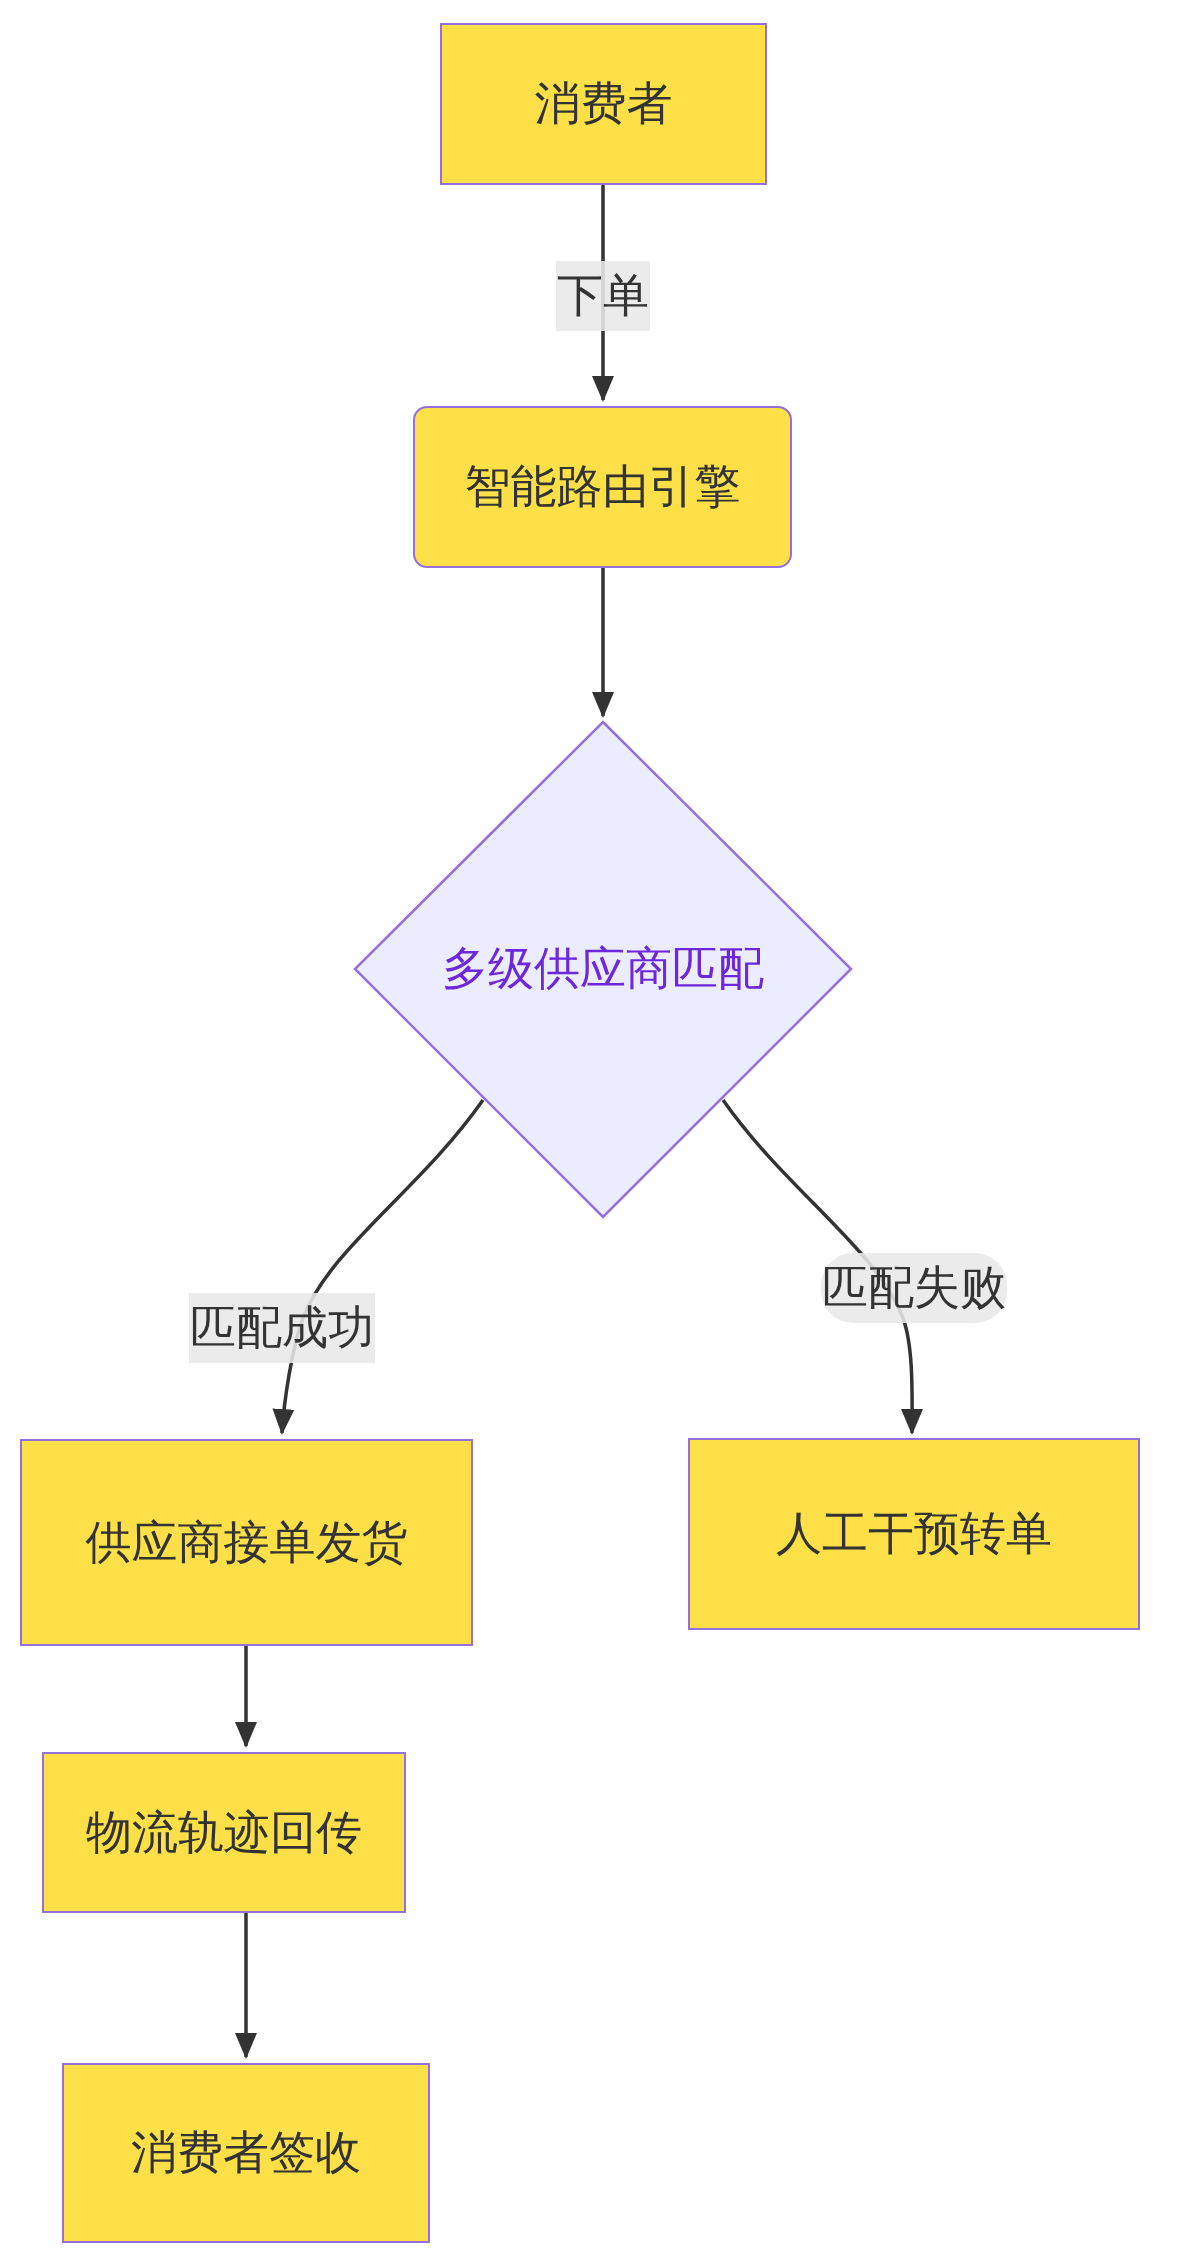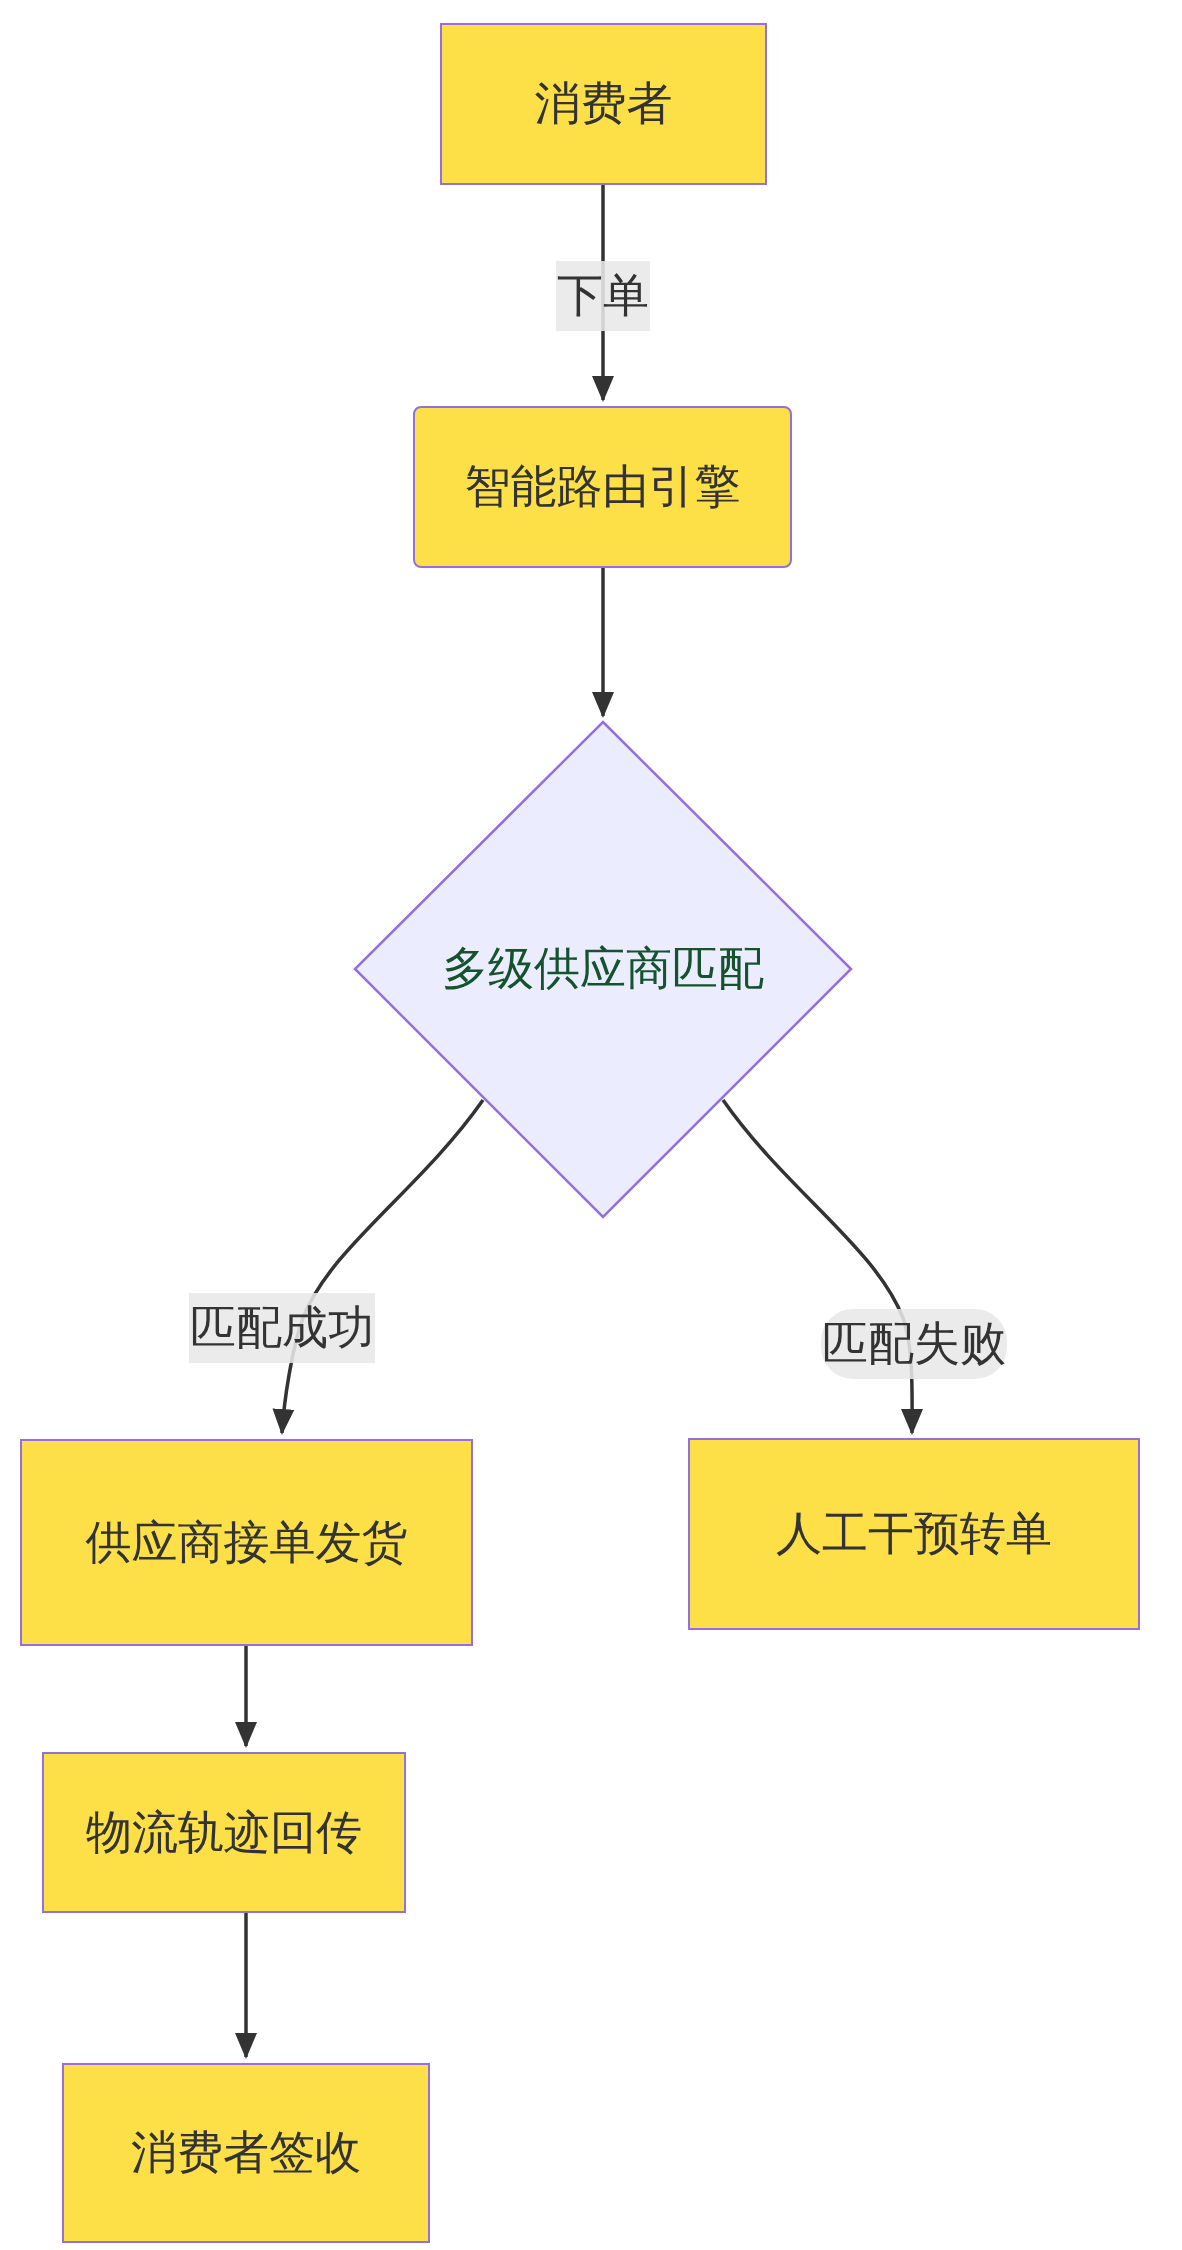--- a/index.html
+++ b/index.html
@@ -19,48 +19,48 @@
     display:flex;align-items:center;justify-content:center;
     background:#fde047;
     border:2.5px solid #9370DB;
     color:#333333;
     font-size:46px;
     line-height:1.2;
     white-space:nowrap;
     text-align:center;
   }
   #node-consumer { left:440px; top:23px;   width:327px; height:162px; }
-  #node-router   { left:413px; top:406px;  width:379px; height:162px; border-radius:8px; }
+  #node-router   { left:413px; top:406px;  width:379px; height:162px; border-radius:14px; }
   #node-supplier { left:20px;  top:1439px; width:453px; height:207px; }
   #node-manual   { left:688px; top:1438px; width:452px; height:192px; }
   #node-logistics{ left:42px;  top:1752px; width:364px; height:161px;text-align:center; }
   #node-signoff  { left:62px;  top:2063px; width:368px; height:180px; }
 
   .diamond-label{
     position:absolute;
     transform:translate(-50%,-50%);
-    color:#14532d;
+    color:#6d28d9;
     font-size:46px;
     white-space:nowrap;
   }
   #label-match{ left:603px; top:969px; }
 
   .edge-label{
     position:absolute;
     transform:translate(-50%,-50%);
     background:rgba(232,232,232,0.88);
     color:#333333;
     font-size:46px;
     line-height:1.52;
     padding:0 1px;
     white-space:nowrap;
   }
   #edge-label-order  { left:603px; top:296px; }
   #edge-label-success{ left:282px; top:1328px; }
-  #edge-label-fail   { left:914px; top:1344px;border-radius:32px; }
+  #edge-label-fail   { left:914px; top:1288px;border-radius:32px; }
 </style>
 </head>
 <body>
 
 <div class="canvas">
 
   <svg class="edge-layer" viewBox="0 0 1182 2250" xmlns="http://www.w3.org/2000/svg">
     <defs>
       <marker id="arrow" markerUnits="userSpaceOnUse" markerWidth="26" markerHeight="22" refX="24" refY="11" orient="auto">
         <path d="M0,0 L26,11 L0,22 Z" fill="#333333"></path>

